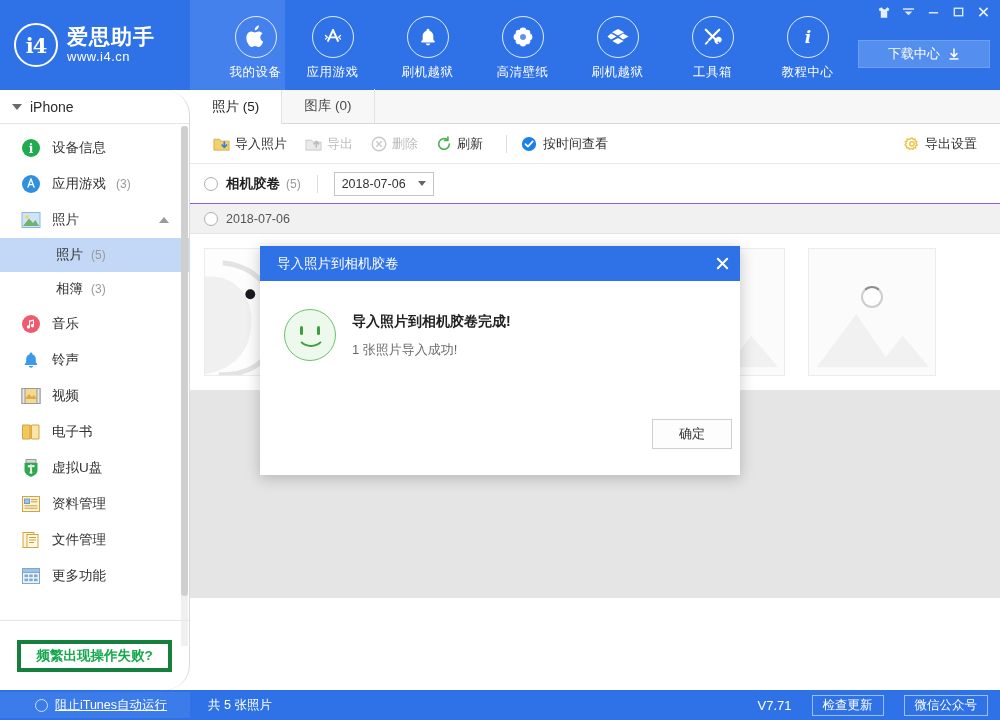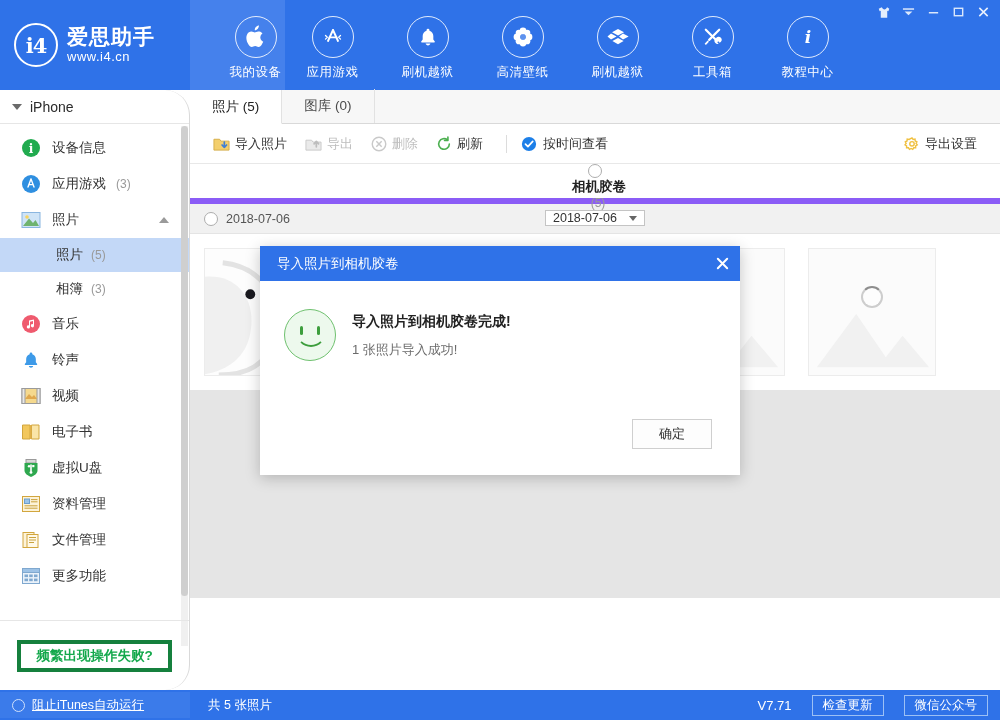--- a/index.html
+++ b/index.html
@@ -199,22 +199,21 @@
   }
   .tb-check {
     display: flex; align-items: center; gap: 6px;
     font-size: 13px; color: #333; cursor: pointer;
   }
   .tb-right { margin-left: auto; display: flex; align-items: center; }
 
   .filterbar {
     height: 40px; display: flex; align-items: center;
     padding: 0 14px; background: #ffffff;
-    border-bottom: 6px solid #8b5cf6;
-    flex-direction: column;
+    border-bottom: 1px solid #8b5cf6;
   }
   .radio {
     width: 14px; height: 14px; border-radius: 50%;
     border: 1px solid #adadad; background: #fff; flex-shrink: 0;
   }
   .roll-label { font-size: 13.5px; color: #222; font-weight: bold; margin-left: 8px; }
   .roll-count { font-size: 12px; color: #999; margin-left: 6px; }
   .fb-sep { width: 1px; height: 18px; background: #dcdcdc; margin: 0 16px; }
   .dateselect {
     width: 100px; height: 24px;
@@ -265,20 +264,21 @@
     position: absolute; left: 0; bottom: 0;
     width: 1000px; height: 30px;
     background: #2f72e8;
     display: flex; align-items: center;
     color: #ffffff; font-size: 12.5px;
   }
   .sb-left {
     width: 190px; height: 26px; background: #3b7bea;
     display: flex; align-items: center; gap: 7px; padding-left: 12px;
     cursor: pointer;
+    justify-content: center;
   }
   .sb-radio {
     width: 13px; height: 13px; border-radius: 50%;
     border: 1px solid #cfe0fb;
   }
   .sb-link { text-decoration: underline; color: #ffffff; }
   .sb-count { margin-left: 18px; }
   .sb-right { margin-left: auto; display: flex; align-items: center; gap: 20px; padding-right: 12px; }
   .sb-ver { font-size: 13px; }
   .sb-btn {
@@ -324,21 +324,21 @@
     position: absolute; left: 11px; top: 19px;
     width: 30px; height: 18px;
     border: 2.5px solid #3e9e3e; border-top-color: transparent;
     border-left-color: transparent; border-right-color: transparent;
     border-radius: 0 0 30px 30px;
   }
   .dlg-msgs { padding-top: 4px; }
   .dlg-msg1 { font-size: 14px; color: #222; font-weight: bold; margin-bottom: 10px; }
   .dlg-msg2 { font-size: 13px; color: #6b6b6b; }
   .dlg-footer {
-    position: absolute; right: 28px; bottom: 26px; margin-top: 8px;
+    position: absolute; right: 8px; bottom: 26px; margin-top: 8px;
   }
   .dlg-ok {
     width: 80px; height: 30px;
     border: 1px solid #cfcfcf; background: #fdfdfd;
     font-size: 13px; color: #333; cursor: pointer;
     display: flex; align-items: center; justify-content: center;
   }
 </style>
 </head>
 <body>
@@ -466,20 +466,27 @@
             <rect x="2.5" y="2" width="9" height="8" fill="none" stroke="#dce8fb" stroke-width="1.5"></rect>
           </svg>
       </div>
       <div class="winbtn">
         <svg width="13" height="12" viewBox="0 0 14 12">
             <path d="M2.5 1.5 L11.5 10.5 M11.5 1.5 L2.5 10.5" stroke="#eaf1fd" stroke-width="1.7"></path>
           </svg>
       </div>
     </div>
 
+    <div class="dl-center">
+      <span>下载中心</span>
+      <svg width="12" height="13" viewBox="0 0 12 13">
+          <path d="M6 1 L6 8 M3 5.5 L6 8.7 L9 5.5" stroke="#fff" stroke-width="1.5" fill="none" stroke-linecap="round" stroke-linejoin="round"></path>
+          <rect x="1.5" y="10.2" width="9" height="1.5" fill="#fff"></rect>
+        </svg>
+    </div>
   </div>
 
   <div class="sidebar">
 
     <div class="device-header">
       <span class="device-caret"></span>
       <span class="device-name">iPhone</span>
     </div>
 
     <div class="sidelist">

